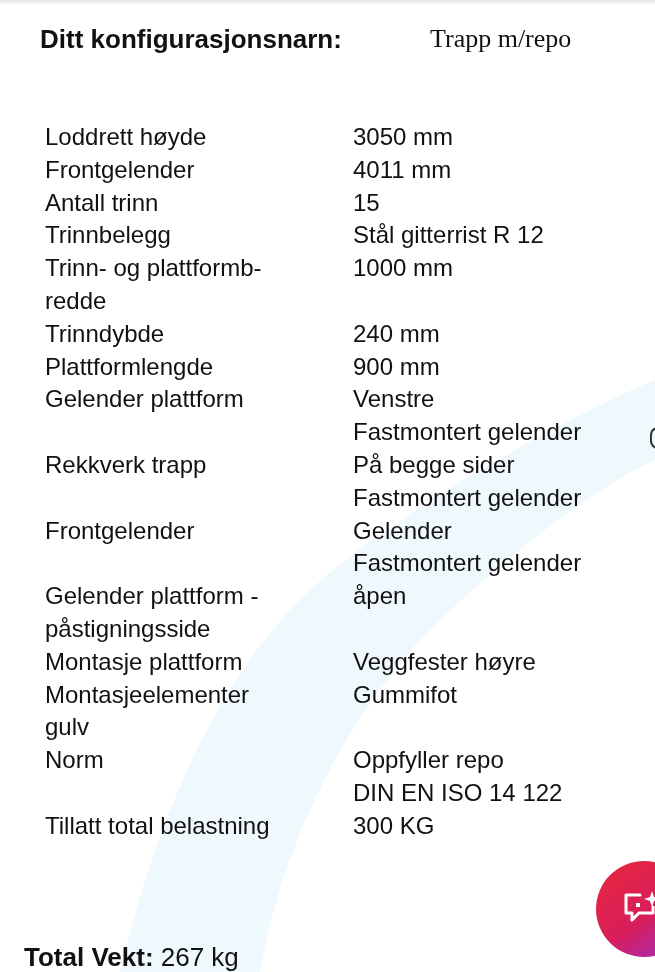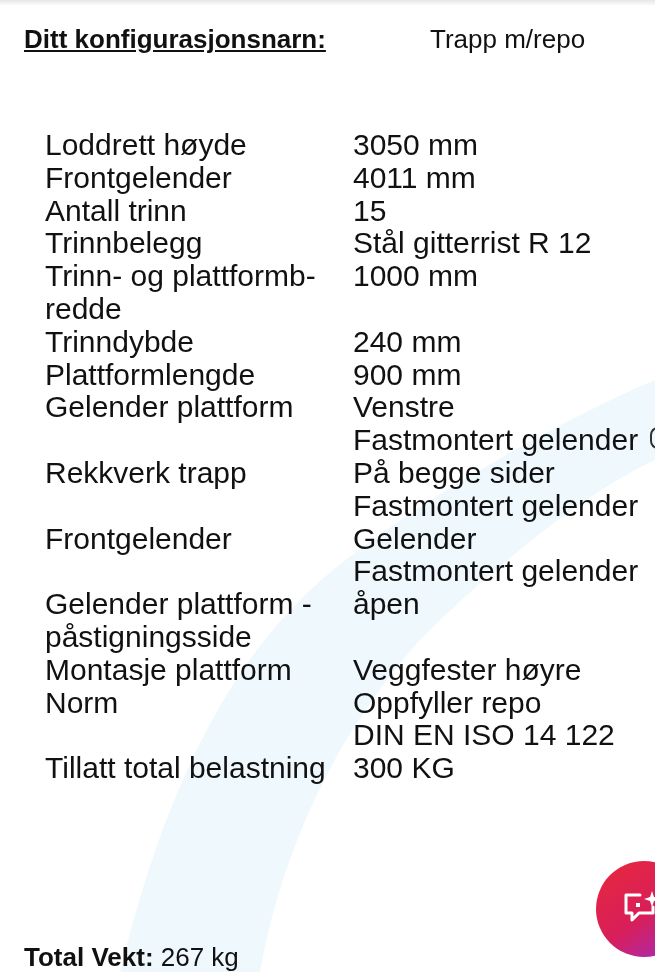--- a/index.html
+++ b/index.html
@@ -14,25 +14,25 @@
     }
     .watermark {
       position: absolute; left: 0; top: 0; width: 655px; height: 972px;
       z-index: 0; pointer-events: none;
     }
     .content { position: relative; z-index: 1; }
     .header {
       position: absolute; left: 24px; top: 22px; width: 620px;
       font-size: 26px; line-height: 34px;
     }
-    .header .label { font-weight: bold; position: absolute; left: 0; top: 0; white-space: nowrap; text-decoration: underline; }
-    .header .value { position: absolute; left: 406px; top: 0; white-space: nowrap; }
+    .header .label { font-weight: bold; position: absolute; left: 16px; top: 0; white-space: nowrap; }
+    .header .value { position: absolute; left: 406px; top: 0; white-space: nowrap; font-family: Liberation Serif, serif; }
     .spec-table {
       position: absolute; left: 45px; top: 121px; width: 600px;
-      border-collapse: collapse; font-size: 30px; line-height: 32.8px; margin-top: 8px;
+      border-collapse: collapse; font-size: 24px; line-height: 32.8px;
     }
     .spec-table td { padding: 0; vertical-align: top; }
     .spec-table td.k { width: 308px; padding-right: 0; }
     .spec-table td.v { white-space: nowrap; }
     .total {
       position: absolute; left: 24px; top: 940px; font-size: 26px; line-height: 34px; white-space: nowrap;
     }
     .total .label { font-weight: bold; }
     .chat-button {
       position: absolute; left: 596px; top: 861px; width: 96px; height: 96px;
@@ -155,20 +155,29 @@
           <td class="v">
             <div>åpen</div>
           </td>
         </tr>
         <tr>
           <td class="k">
             <div>Montasje plattform</div>
           </td>
           <td class="v">
             <div>Veggfester høyre</div>
+          </td>
+        </tr>
+        <tr>
+          <td class="k">
+            <div>Montasjeelementer</div>
+            <div>gulv</div>
+          </td>
+          <td class="v">
+            <div>Gummifot</div>
           </td>
         </tr>
         <tr>
           <td class="k">
             <div>Norm</div>
           </td>
           <td class="v">
             <div>Oppfyller repo</div>
             <div>DIN EN ISO 14 122</div>
           </td>

